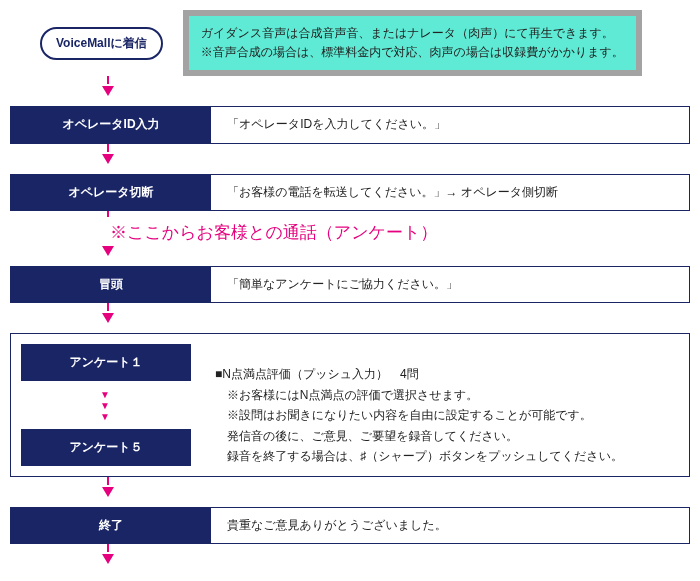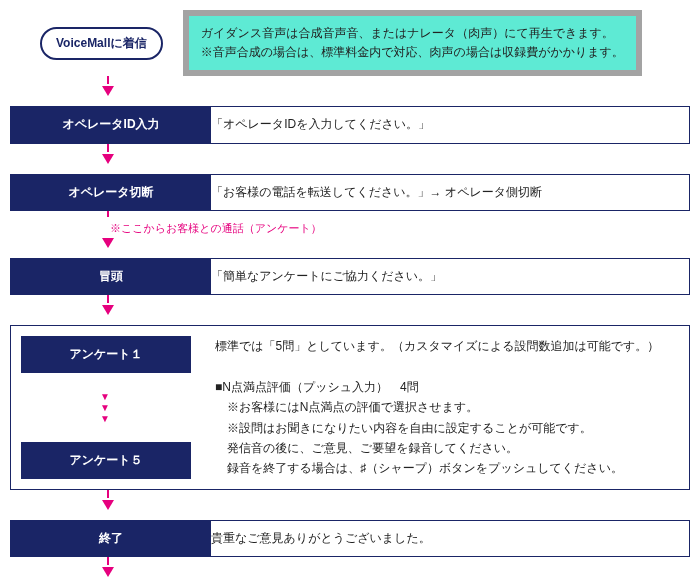--- a/index.html
+++ b/index.html
@@ -41,21 +41,21 @@
     font-weight: bold;
     width: 200px;
     display: flex;
     align-items: center;
     justify-content: center;
     padding: 8px 4px;
     text-align: center;
     flex-shrink: 0;
   }
   .step-desc {
-    padding: 8px 0;
+    padding: 8px 16px;
     line-height: 1.6;
     flex: 1;
   }
 
   .survey-outer {
     border: 1px solid #1a2566;
     margin-top: 10px;
     display: flex;
     padding: 10px 10px;
     gap: 24px;
@@ -72,21 +72,21 @@
   .survey-left .step-label { width: 100%; padding: 10px 4px; }
   .dots {
     text-align: center;
     color: #e6007e;
     font-size: 10px;
     letter-spacing: 2px;
     padding: 6px 0;
   }
   .survey-right { flex: 1; line-height: 1.7; }
 
-  .red-note { color: #e6007e; font-size: 11px; margin-top: 4px; margin-left: 100px; }
+  .red-note { color: #e6007e; font-size: 17px; margin-top: 4px; margin-left: 100px; }
 
   .arrow {
     width: 0; height: 0;
     border-left: 6px solid transparent;
     border-right: 6px solid transparent;
     border-top: 10px solid #e6007e;
     margin-left: 92px;
     margin-top: 2px;
   }
   .arrow.short { margin-top: 2px; }
@@ -139,21 +139,20 @@
   <div class="vline" style="height:8px"></div>
   <div class="arrow"></div>
 
   <div class="survey-outer">
     <div class="survey-left">
       <div class="step-label">アンケート１</div>
       <div class="dots">▼<br>▼<br>▼</div>
       <div class="step-label">アンケート５</div>
     </div>
     <div class="survey-right">
-      <div>標準では「5問」としています。（カスタマイズによる設問数追加は可能です。）</div>
       <br>
       <div>■N点満点評価（プッシュ入力）　4問</div>
       <div>　※お客様にはN点満点の評価で選択させます。</div>
       <div>　※設問はお聞きになりたい内容を自由に設定することが可能です。</div>
       <div>　発信音の後に、ご意見、ご要望を録音してください。</div>
       <div>　録音を終了する場合は、♯（シャープ）ボタンをプッシュしてください。</div>
     </div>
   </div>
 
   <div class="vline" style="height:8px"></div>

